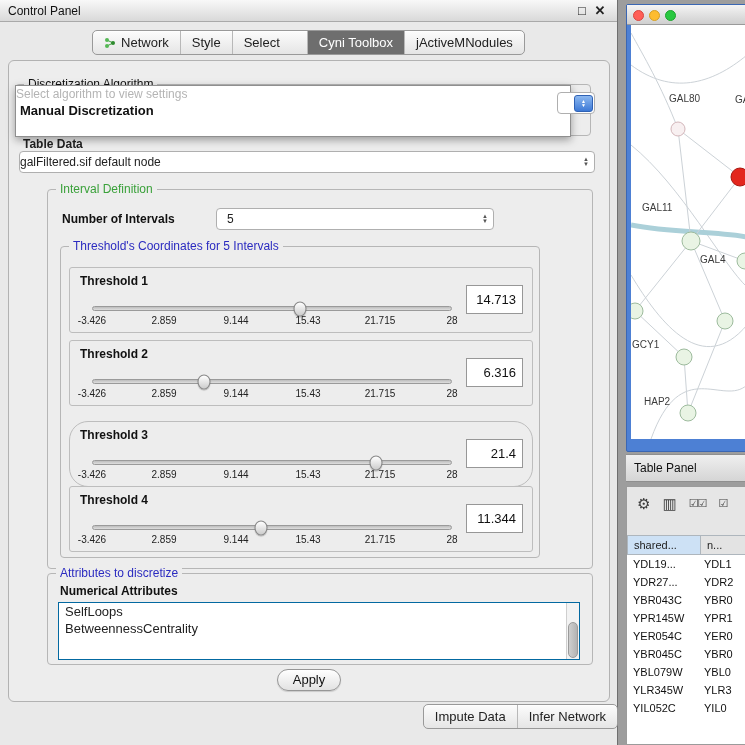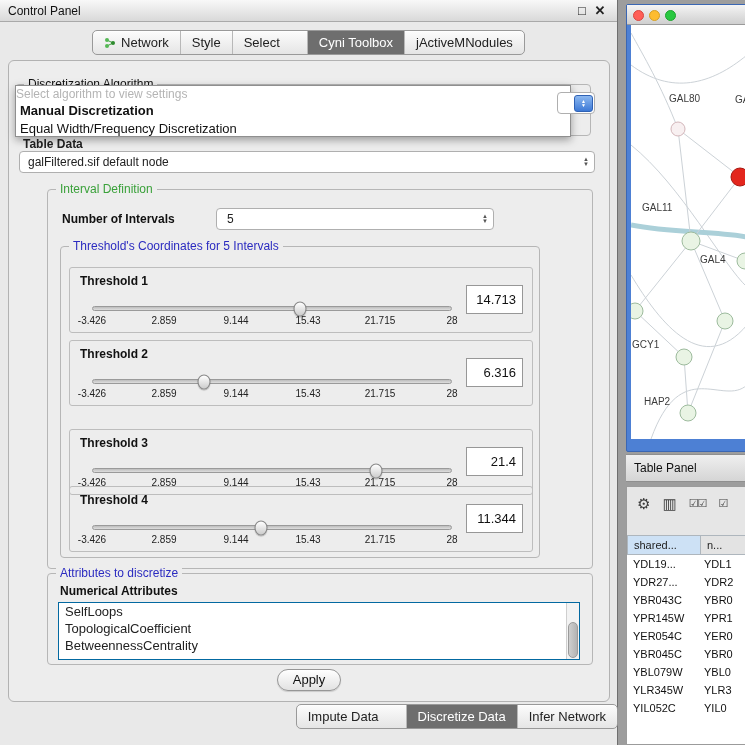--- a/index.html
+++ b/index.html
@@ -41,21 +41,21 @@
   }
 
   .group { position:absolute; border:1px solid #b6b6b6; border-radius:4px; }
   .gtitle { position:absolute; top:-8px; left:8px; background:#ededed; padding:0 4px; font-size:12px; white-space:nowrap; }
   .gtitle.green { color:#3aa13a; }
   .gtitle.blue  { color:#2b2bc0; }
   .gtitle.dark  { color:#111; }
 
   .combo { position:absolute; background:#fff; border:1px solid #afafaf; border-radius:4px;
     display:flex; align-items:center; font-size:12px; color:#222; }
-  .combo .val { flex:1; padding-left:8px; white-space:nowrap; overflow:hidden; }
+  .combo .val { flex:1; white-space:nowrap; overflow:hidden; }
   .combo .arrows { width:16px; display:flex; flex-direction:column; align-items:center;
     justify-content:center; color:#555; font-size:6px; line-height:5px; }
 
   
   .combo-frag { position:absolute; left:548px; top:31px; width:38px; height:22px; z-index:6;
     background:#fff; border:1px solid #afafaf; border-radius:4px; display:flex; align-items:center; justify-content:flex-end; }
   .blue-capsule { width:19px; height:17px; margin-right:1px; border-radius:3px;
     background:linear-gradient(#8cb8f0,#3d79d6); border:1px solid #2f62b5;
     display:flex; flex-direction:column; align-items:center; justify-content:center;
     color:#fff; font-size:5px; line-height:4.5px; }
@@ -176,21 +176,20 @@
     <div class="combo-frag">
       <span class="blue-capsule">
           <span>▲</span>
           <span>▼</span>
         </span>
     </div>
 
     <div class="dropdown">
       <div class="dd-prompt">Select algorithm to view settings</div>
       <div class="dd-opt bold">Manual Discretization</div>
-      <div class="dd-opt">Equal Width/Frequency Discretization</div>
     </div>
 
     <span class="plain-label" style="left:14px; top:76px;font-weight:bold;">Table Data</span>
     <div class="combo" style="left:10px; top:90px; width:576px; height:22px;">
       <span class="val">galFiltered.sif default node</span>
       <span class="arrows">
           <span>▲</span>
           <span>▼</span>
         </span>
     </div>
@@ -235,21 +234,21 @@
           <div class="ticks">
               <span style="left: 0%;">-3.426</span>
               <span style="left: 20%;">2.859</span>
               <span style="left: 40%;">9.144</span>
               <span style="left: 60%;">15.43</span>
               <span style="left: 80%;">21.715</span>
               <span style="left: 100%;">28</span>
             </div>
         </div>
 
-        <div class="tpanel" style="top:182px;">
+        <div class="tpanel" style="top:174px;border-radius:19px;">
           <span class="bold-label" style="left:10px; top:6px;">Threshold 3</span>
           <div class="valbox">21.4</div>
           <div class="track">
             <div class="thumb" style="left: 79%;"></div>
           </div>
           <div class="ticks">
               <span style="left: 0%;">-3.426</span>
               <span style="left: 20%;">2.859</span>
               <span style="left: 40%;">9.144</span>
               <span style="left: 60%;">15.43</span>
@@ -275,38 +274,34 @@
         </div>
       </div>
     </div>
 
     <div class="group" style="left:38px; top:512px; width:546px; height:92px;">
       <span class="gtitle blue">Attributes to discretize</span>
       <span class="bold-label" style="left:12px; top:10px;">Numerical Attributes</span>
       <div class="attr-list">
 
       <div class="attr-item">SelfLoops</div>
-          <div class="attr-item">TopologicalCoefficient</div>
           <div class="attr-item">BetweennessCentrality</div>
           <div class="attr-scroll">
           <div class="sthumb"></div>
         </div>
         </div>
     </div>
 
     <div class="apply-btn">Apply</div>
   </div>
 
   <div class="bottom-tabbar">
     <div class="tabgroup">
       <div class="tab">
         <span>Impute Data</span>
-      </div>
-      <div class="tab selected">
-        <span>Discretize Data</span>
       </div>
       <div class="tab">
         <span>Infer Network</span>
       </div>
     </div>
   </div>
 </div>
 
 <div class="net-window">
   <div class="net-titlebar">

